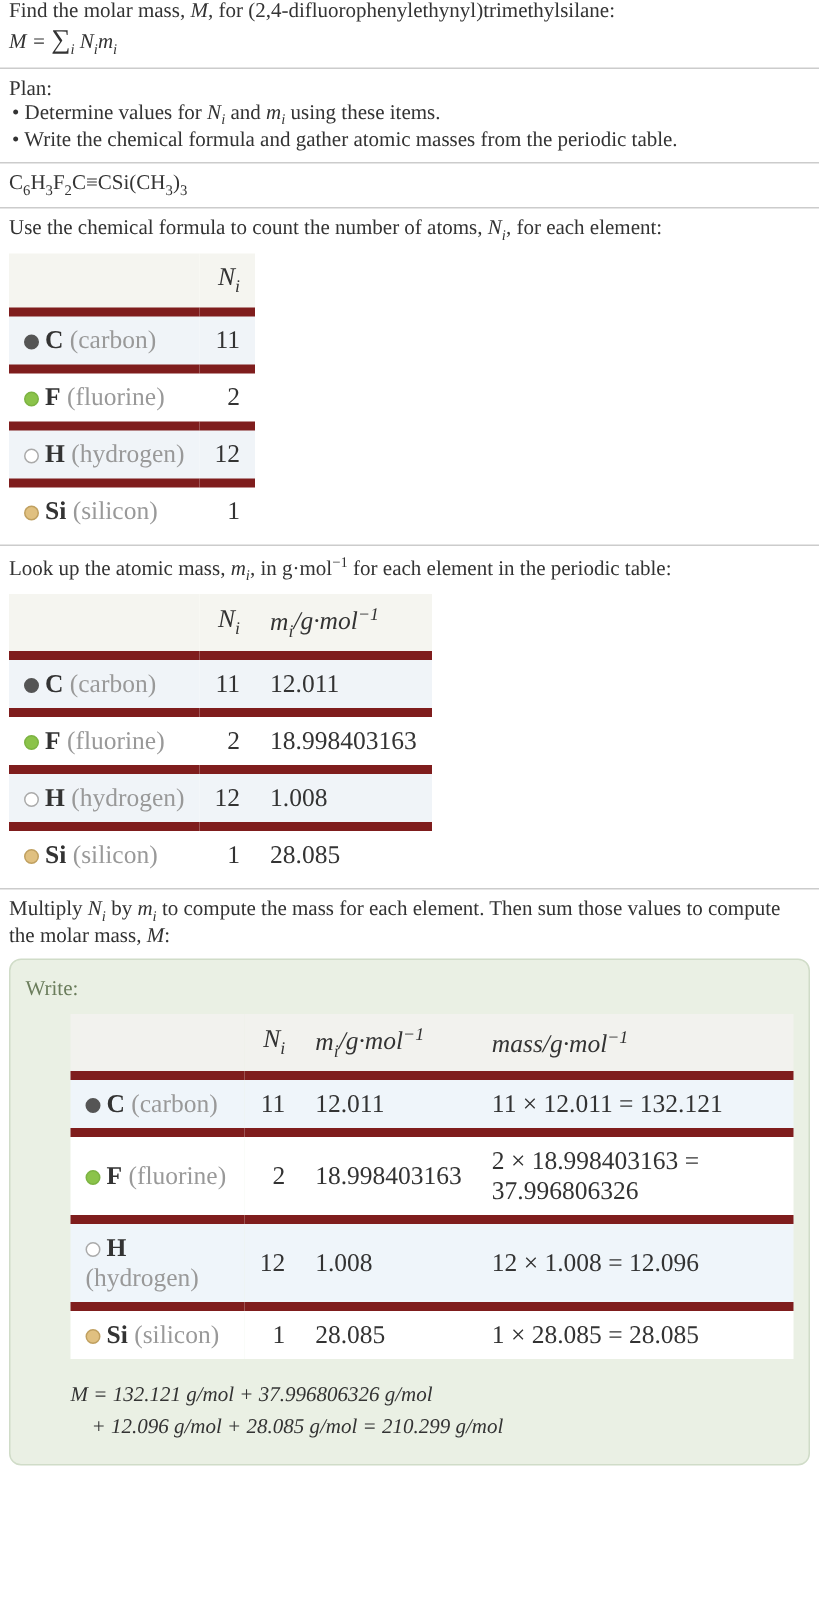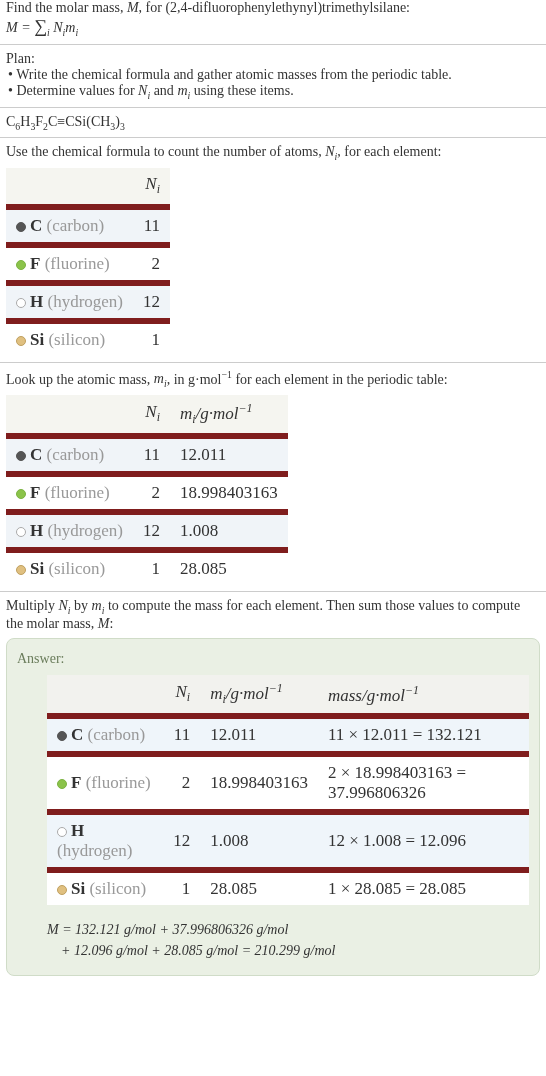--- a/index.html
+++ b/index.html
@@ -39,22 +39,22 @@
     <span>Find the molar mass, </span><span class="formula">M</span><span>, for (2,4-difluorophenylethynyl)trimethylsilane:</span>
   </div>
   <div class="formula">
     <span>M</span> = <span style="font-size:18px">∑</span><span class="sub">i</span> <span>N<span class="sub">i</span>m<span class="sub">i</span></span>
   </div>
 </div>
 <hr>
 
 <div class="section">
   <div>Plan:</div>
+  <div class="plan-item">• Determine values for <span class="formula">N<span class="sub">i</span></span> and <span class="formula">m<span class="sub">i</span></span> using these items.</div>
   <div class="plan-item">• Write the chemical formula and gather atomic masses from the periodic table.</div>
-  <div class="plan-item">• Determine values for <span class="formula">N<span class="sub">i</span></span> and <span class="formula">m<span class="sub">i</span></span> using these items.</div>
 </div>
 <hr>
 
 <div class="section">
   <div class="chem">C<span class="sub">6</span>H<span class="sub">3</span>F<span class="sub">2</span>C≡CSi(CH<span class="sub">3</span>)<span class="sub">3</span></div>
 </div>
 <hr>
 
 <div class="section">
   <div>
@@ -119,21 +119,21 @@
   </tbody>
     </table>
 </div>
 <hr>
 
 <div class="section">
   <div>Multiply <span class="formula">N<span class="sub">i</span></span> by <span class="formula">m<span class="sub">i</span></span> to compute the mass for each element. Then sum those values to compute the molar mass, <span class="formula">M</span>:</div>
 </div>
 
 <div class="answer-box">
-  <div class="answer-label">Answer:</div>
+  <div class="answer-label">Write:</div>
   <table class="answer-table">
     <tbody>
         <tr>
           <th></th>
           <th class="num"><span class="formula">N<span class="sub">i</span></span></th>
           <th><span class="formula">m<span class="sub">i</span></span>/g·mol<span class="sup">−1</span></th>
           <th>mass/g·mol<span class="sup">−1</span></th>
         </tr>
     <tr class="alt">
           <td><span class="dot dot-c"></span><b>C</b> <span class="gray">(carbon)</span></td>

